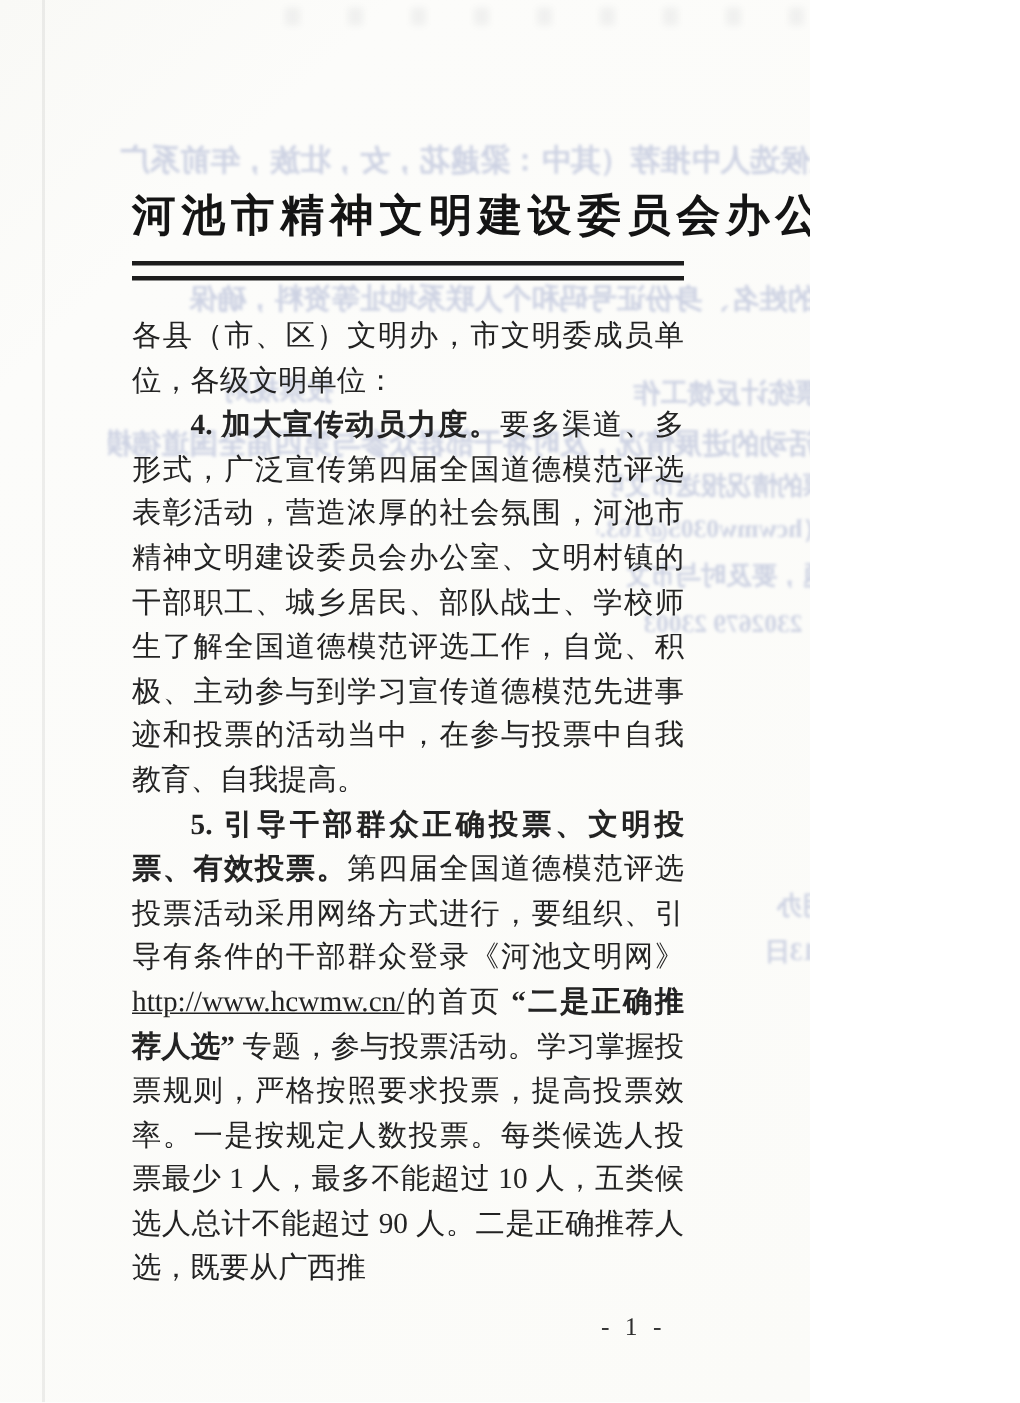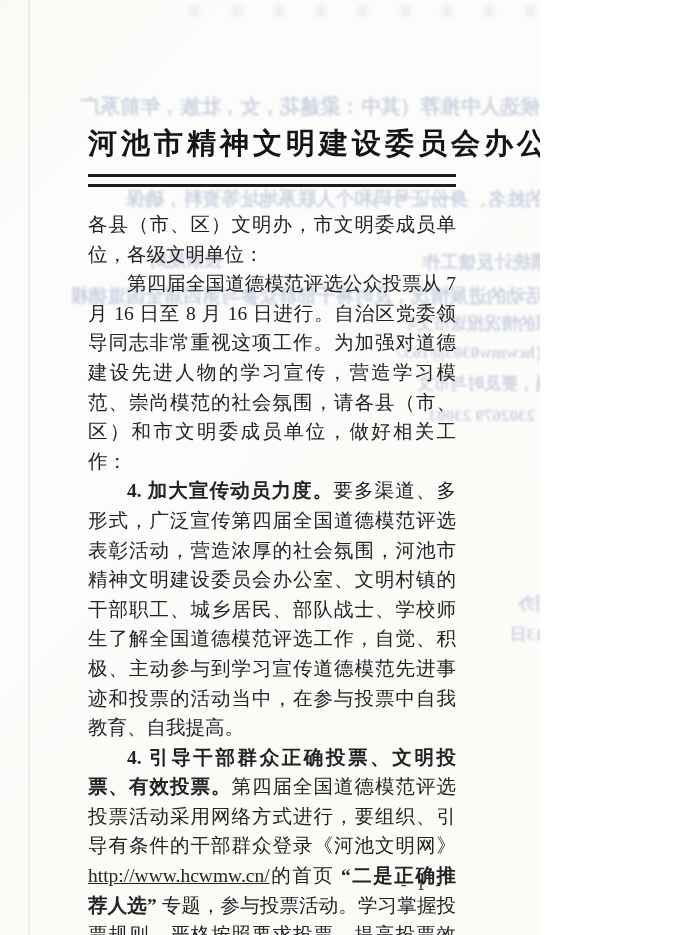--- a/index.html
+++ b/index.html
@@ -123,28 +123,27 @@
 
     <div class="letterhead">河池市精神文明建设委员会办公室</div>
 
     <div class="rule"></div>
 
 
     <div class="body">
 
       <p>各县（市、区）文明办，市文明委成员单位，各级文明单位：</p>
 
-      <p class="indent">第四届全国道德模范评选公众投票从 7 月 16 日至 8 月 16 日进行。自治区党委领导同志非常重视这项工作。为加强对道德建设先进人物的学习宣传，营造学习模范、崇尚模范的社会氛围，请各县（市、区）和市文明委成员单位，做好相关工作：</p>
 
       <p class="indent">
         <span class="lead">4. 加大宣传动员力度。</span><span>要多渠道、多形式，广泛宣传第四届全国道德模范评选表彰活动，营造浓厚的社会氛围，河池市精神文明建设委员会办公室、文明村镇的干部职工、城乡居民、部队战士、学校师生了解全国道德模范评选工作，自觉、积极、主动参与到学习宣传道德模范先进事迹和投票的活动当中，在参与投票中自我教育、自我提高。</span>
       </p>
 
       <p class="indent">
-        <span class="lead">4. 引导干部群众正确投票、文明投票、有效投票。</span><span>第四届全国道德模范评选投票活动采用网络方式进行，要组织、引导有条件的干部群众登录《河池文明网》</span><span class="url">http://www.hcwmw.cn/</span><span>的首页 </span><span class="topic">“二是正确推荐人选”</span><span> 专题，参与投票活动。学习掌握投票规则，严格按照要求投票，提高投票效率。一是按规定人数投票。每类候选人投票最少 1 人，最多不能超过 10 人，五类候选人总计不能超过 90 人。二是正确推荐人选，既要从广西推</span>
+        <span class="lead">5. 引导干部群众正确投票、文明投票、有效投票。</span><span>第四届全国道德模范评选投票活动采用网络方式进行，要组织、引导有条件的干部群众登录《河池文明网》</span><span class="url">http://www.hcwmw.cn/</span><span>的首页 </span><span class="topic">“二是正确推荐人选”</span><span> 专题，参与投票活动。学习掌握投票规则，严格按照要求投票，提高投票效率。一是按规定人数投票。每类候选人投票最少 1 人，最多不能超过 10 人，五类候选人总计不能超过 90 人。二是正确推荐人选，既要从广西推</span>
       </p>
 
     </div>
   </div>
 
   <div class="page-number">- 1 -</div>
 
 </div>
 
 </body></html>

